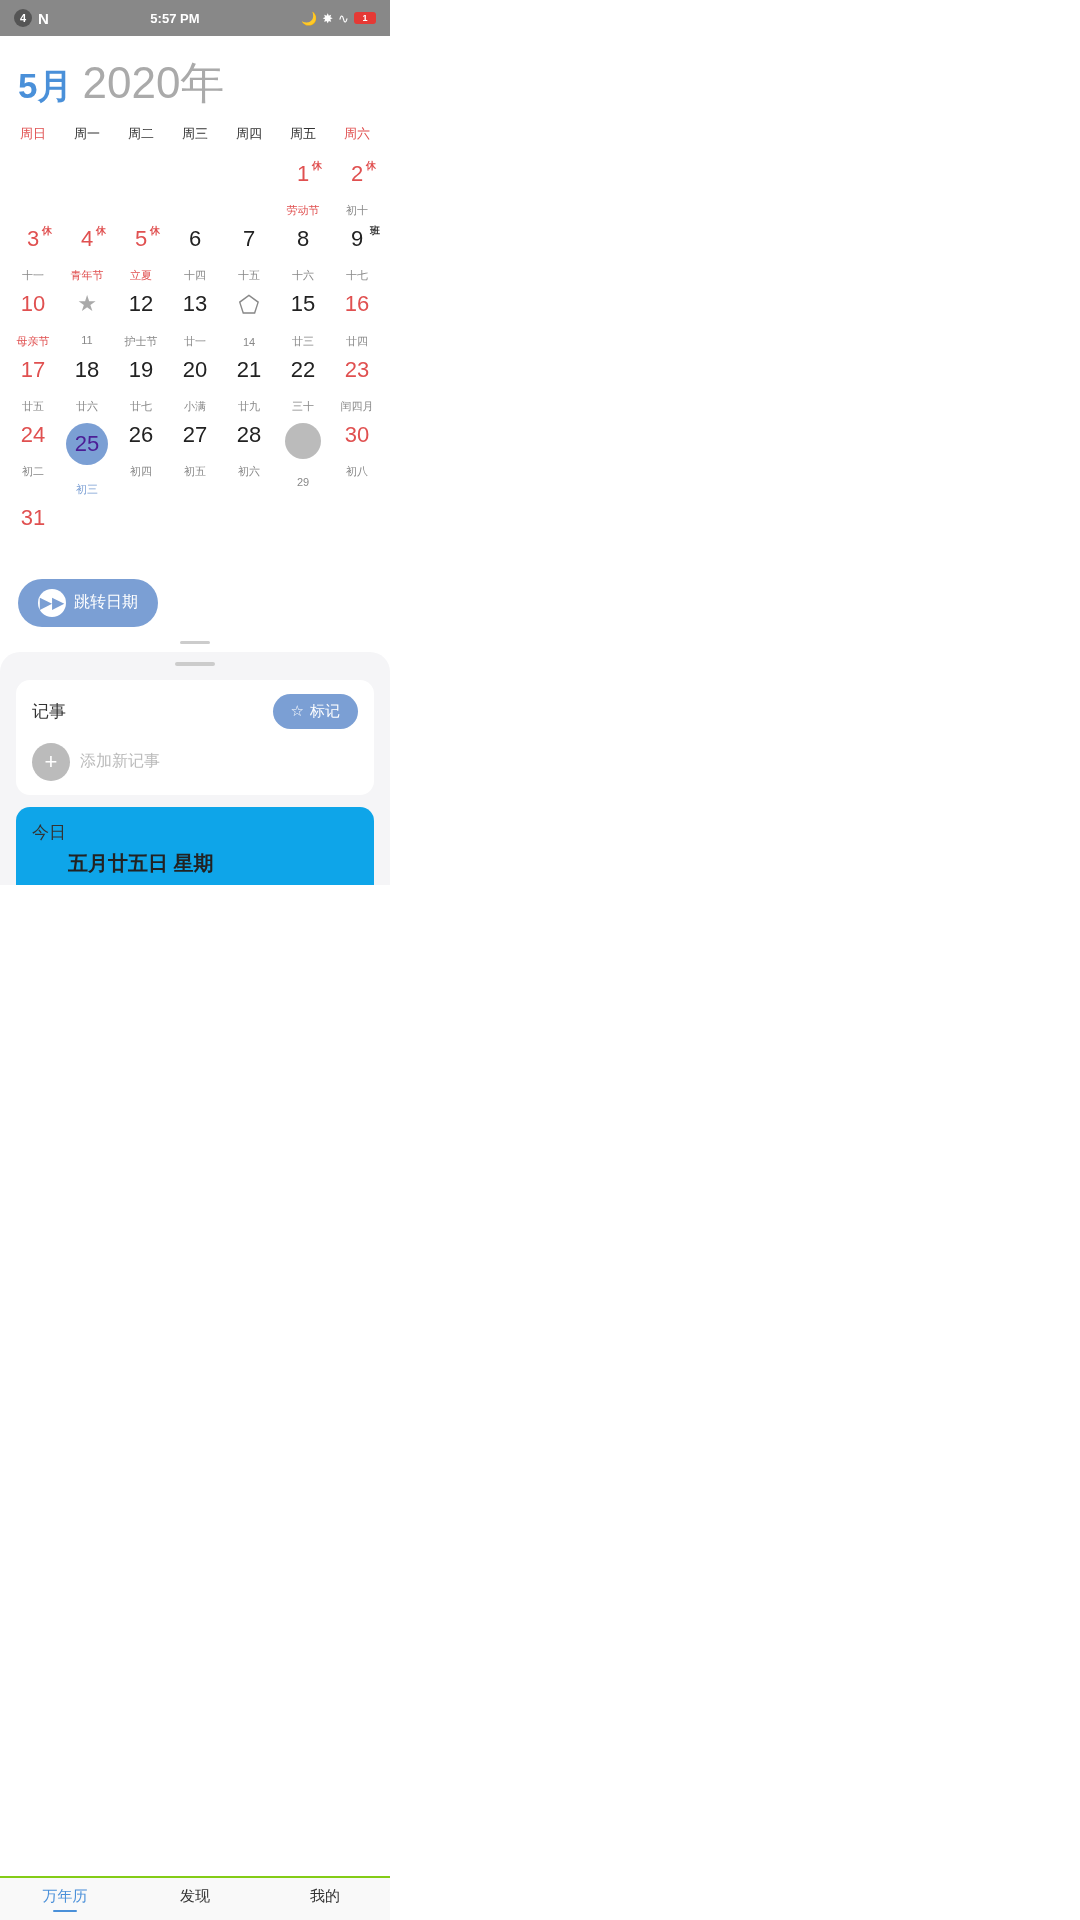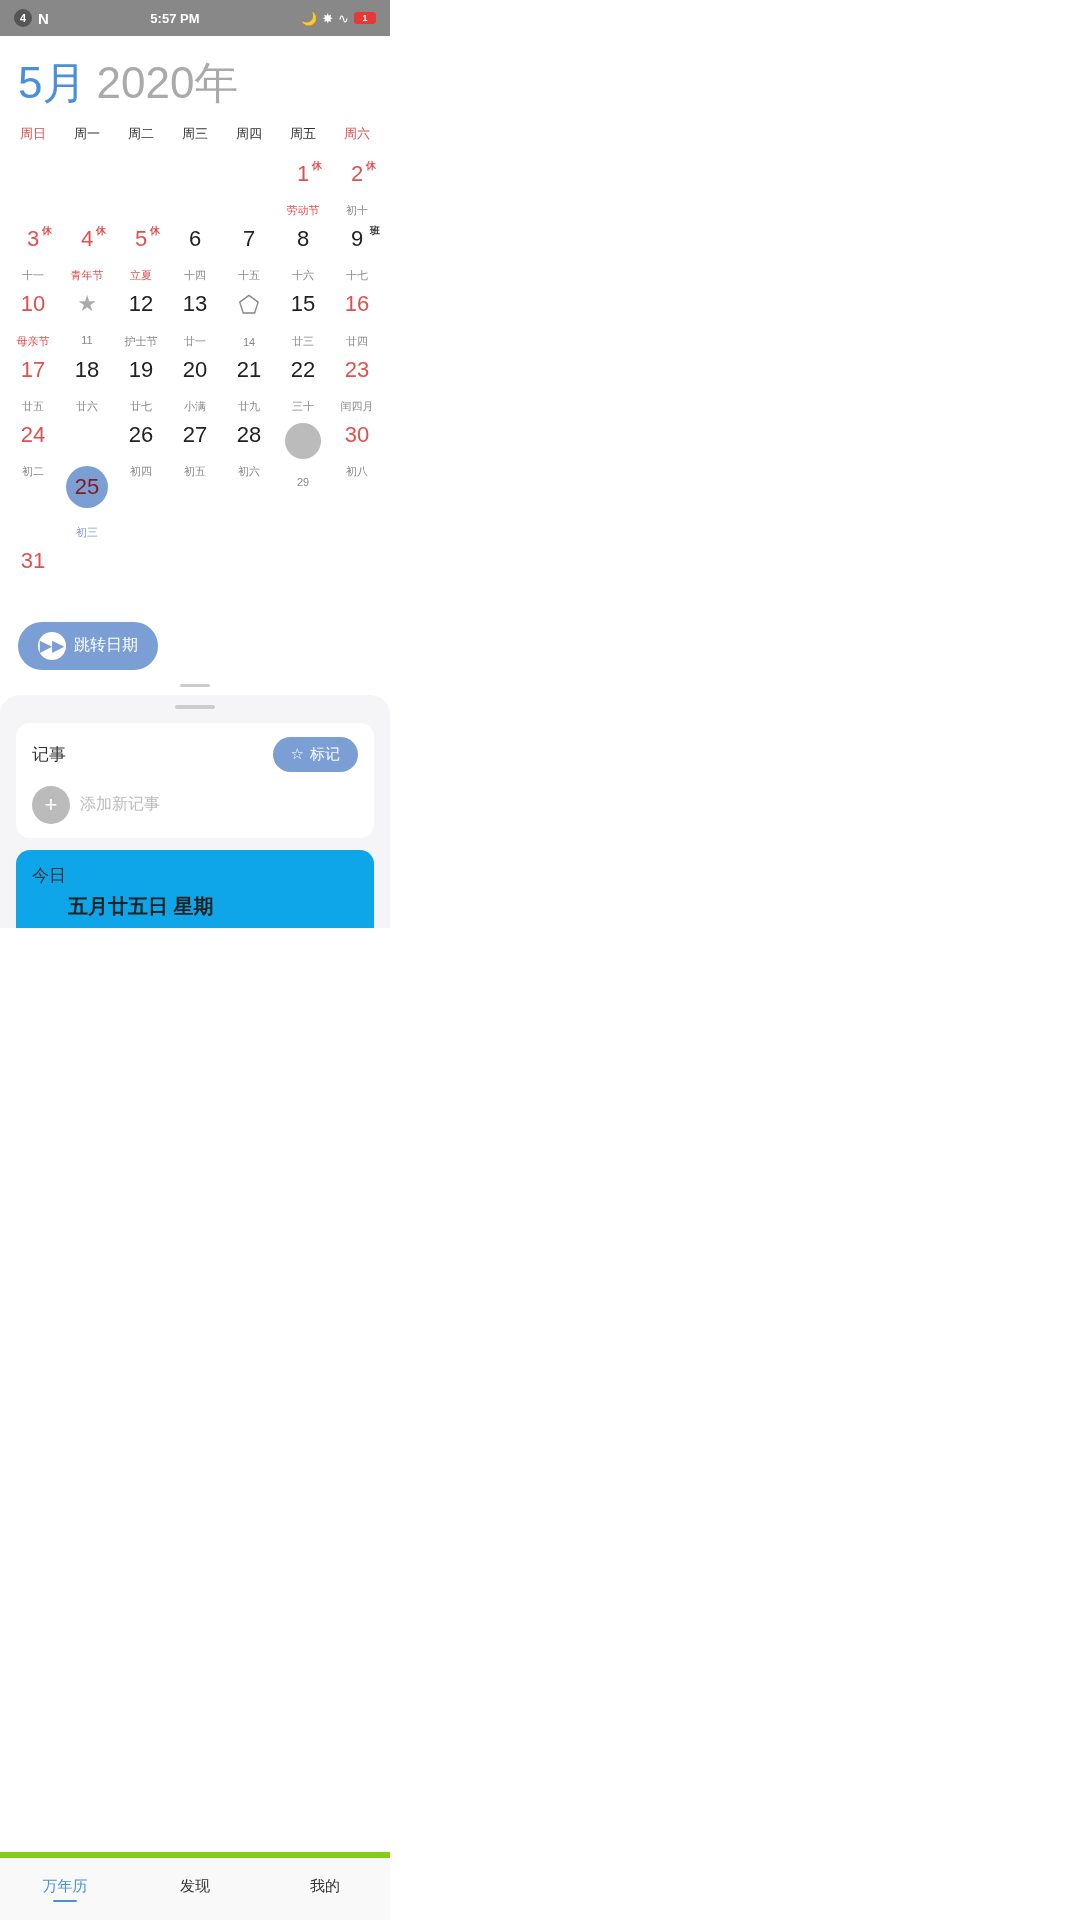--- a/index.html
+++ b/index.html
@@ -44,21 +44,21 @@
 
     
     .calendar-header {
       padding: 18px 18px 8px 18px;
     }
     .month-year {
       display: flex;
       align-items: baseline;
       gap: 10px;
     }
-    .month-label { font-size: 44px; font-weight: 400; color: #4a90d9; }
+    .month-label { font-size: 35px; font-weight: 700; color: #4a90d9; }
     .year-label { font-size: 44px; font-weight: 300; color: #aaa; }
 
     
     .weekdays {
       display: grid;
       grid-template-columns: repeat(7, 1fr);
       padding: 0 6px;
       margin-bottom: 12px;
     }
     .weekday {
@@ -86,29 +86,28 @@
     .day-cell.empty { }
     .day-number {
       font-size: 22px;
       line-height: 1.1;
       font-weight: 400;
       color: #222;
     }
     .day-number.red { color: #e05050; }
     .day-number.today-circle {
       background: #7b9fd4;
-      color: #7f1d1d;
+      color: #4c1d95;
       border-radius: 50%;
       width: 42px;
       height: 42px;
       display: flex;
       align-items: center;
       justify-content: center;
       font-size: 22px;
-      margin-top: 43px;
     }
     .day-lunar {
       font-size: 11px;
       color: #888;
       margin-top: 17px;
     }
     .day-lunar.red { color: #e05050; }
     .badge-top {
       position: absolute;
       top: 0;
@@ -231,23 +230,23 @@
     .today-title { font-size: 17px; color: #333; font-weight: 500; }
     .today-subtitle { font-size: 14px; color: #888; margin-top: 4px; }
 
     
     .bottom-nav {
       position: fixed;
       bottom: 0;
       left: 0;
       width: 390px;
       background: #f9f9f9;
-      border-top: 6px solid #84cc16;
-      display: flex;
-      height: 68px;
+      border-top: 2px solid #84cc16;
+      display: flex;
+      height: 44px;
       font-family: Liberation Mono, monospace;
     }
     .nav-item {
       flex: 1;
       display: flex;
       flex-direction: column;
       align-items: center;
       justify-content: center;
       font-size: 15px;
       color: #333;

